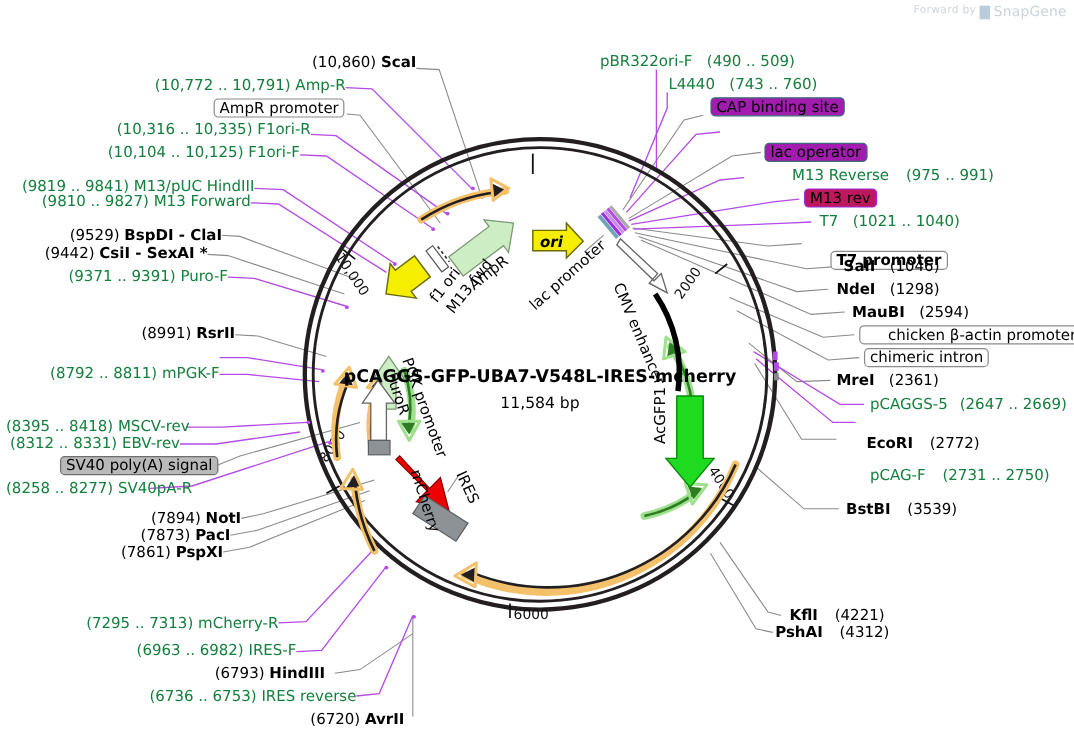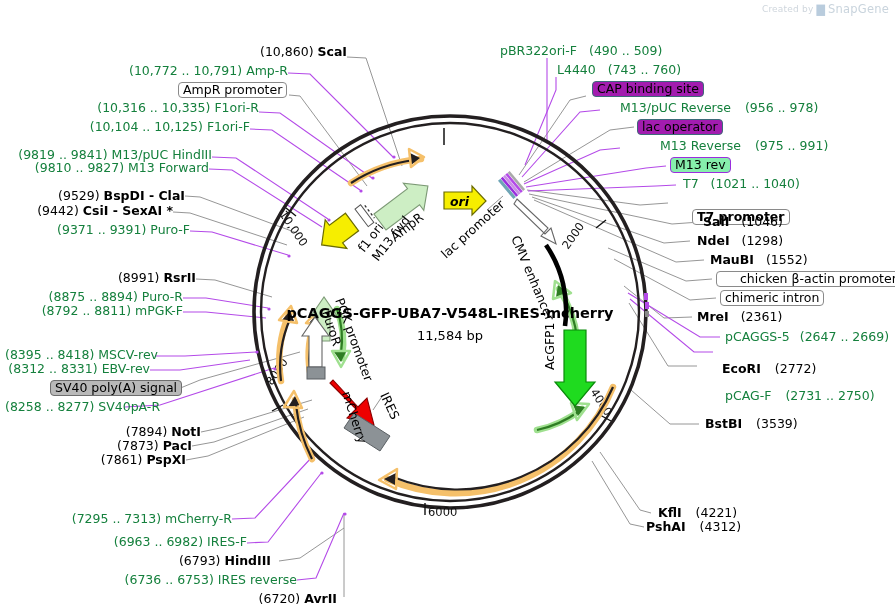--- a/index.html
+++ b/index.html
@@ -18,21 +18,21 @@
   .nm{font-weight:bold;}
   .prm .pos,.prm .nm{font-weight:normal;}
   .lbl.r{text-align:right;}
 
   .boxlbl{
     position:absolute;white-space:nowrap;font-size:12.5px;line-height:13px;
     border:1px solid #8a8a8a;border-radius:4px;padding:0px 4px 1px 4px;
     background:#ffffff;color:#000;
   }
   .boxlbl.teal{background:#a21caf;border-color:#3d6b79;}
-  .boxlbl.violet{background:#86efac;border-color:#9a2ede;}
+  .boxlbl.violet{background:#be185d;border-color:#9a2ede;}
   .boxlbl.gray{background:#b9b9b9;border-color:#6e6e6e;}
 
   #watermark{
     position:absolute;right:6px;top:2px;font-size:9px;color:#cfd6dd;
     letter-spacing:.2px;display:flex;align-items:center;gap:3px;
   }
   #watermark .wmlogo{color:#b9ccdd;font-size:11px;line-height:11px;}
   #watermark .wmname{color:#c9d4dd;font-size:11.5px;}
 
   .ringnum{fill:#111;font-size:11.5px;font-family:"DejaVu Sans","Liberation Sans",sans-serif;}
@@ -40,21 +40,21 @@
   .plasmid-name{font-size:14.5px;font-weight:bold;fill:#000;}
   .plasmid-bp{font-size:13px;fill:#000;}
   .oriTxt{font-size:12.5px;font-weight:bold;fill:#000;font-style:italic;}
 </style>
 </head>
 <body>
 
 <div id="stage">
 
   <div id="watermark">
-    <span>Created by</span>
+    <span>Forward by</span>
     <span class="wmlogo">▇</span>
     <span class="wmname">SnapGene</span>
   </div>
 
   <svg id="map" viewBox="0 0 895 616">
     <defs>
       <style>
         .ll{stroke:#8a8a8a;stroke-width:.9;fill:none;}
         .pl{stroke:#b44ae8;stroke-width:1.1;fill:none;}
         .bb{fill:none;stroke:#231f20;}
@@ -310,24 +310,20 @@
     <span class="nm">CsiI  - SexAI *</span>
   </div>
   <div class="lbl prm r" style="left:30px;top:223px;width:160px;">
     <span class="pos">(9371 .. 9391)</span>
     <span class="nm">Puro-F</span>
   </div>
   <div class="lbl enz r" style="left:60px;top:271px;width:136px;">
     <span class="pos">(8991)</span>
     <span class="nm">RsrII</span>
   </div>
-  <div class="lbl prm r" style="left:10px;top:290px;width:173px;">
-    <span class="pos">(8875 .. 8894)</span>
-    <span class="nm">Puro-R</span>
-  </div>
   <div class="lbl prm r" style="left:10px;top:304px;width:173px;">
     <span class="pos">(8792 .. 8811)</span>
     <span class="nm">mPGK-F</span>
   </div>
 
   <div class="lbl prm r" style="left:5px;top:348px;width:150px;">
     <span class="pos">(8395 .. 8418)</span>
     <span class="nm">MSCV-rev</span>
   </div>
   <div class="lbl prm r" style="left:5px;top:362px;width:145px;">
@@ -374,24 +370,20 @@
 
   <div class="lbl prm" style="left:500px;top:44px;">
     <span class="nm">pBR322ori-F</span>
     <span class="pos" style="margin-left:8px">(490 .. 509)</span>
   </div>
   <div class="lbl prm" style="left:557px;top:63px;">
     <span class="nm">L4440</span>
     <span class="pos" style="margin-left:8px">(743 .. 760)</span>
   </div>
   <div class="boxlbl teal" style="left:592px;top:81px;">CAP binding site</div>
-  <div class="lbl prm" style="left:620px;top:101px;">
-    <span class="nm">M13/pUC Reverse</span>
-    <span class="pos" style="margin-left:10px">(956 .. 978)</span>
-  </div>
   <div class="boxlbl teal" style="left:637px;top:119px;">lac operator</div>
   <div class="lbl prm" style="left:660px;top:139px;">
     <span class="nm">M13 Reverse</span>
     <span class="pos" style="margin-left:10px">(975 .. 991)</span>
   </div>
   <div class="boxlbl violet" style="left:670px;top:157px;">M13 rev</div>
   <div class="lbl prm" style="left:683px;top:177px;">
     <span class="nm">T7</span>
     <span class="pos" style="margin-left:8px">(1021 .. 1040)</span>
   </div>
@@ -399,21 +391,21 @@
   <div class="lbl enz" style="left:703px;top:215px;">
     <span class="nm">SalI</span>
     <span class="pos" style="margin-left:8px">(1046)</span>
   </div>
   <div class="lbl enz" style="left:697px;top:234px;">
     <span class="nm">NdeI</span>
     <span class="pos" style="margin-left:8px">(1298)</span>
   </div>
   <div class="lbl enz" style="left:710px;top:253px;">
     <span class="nm">MauBI</span>
-    <span class="pos" style="margin-left:8px">(1552)</span>
+    <span class="pos" style="margin-left:8px">(2594)</span>
   </div>
   <div class="boxlbl" style="left:716px;top:271px;padding-left:23px;">chicken β-actin promoter</div>
   <div class="boxlbl" style="left:720px;top:290px;">chimeric intron</div>
   <div class="lbl enz" style="left:697px;top:310px;">
     <span class="nm">MreI</span>
     <span class="pos" style="margin-left:8px">(2361)</span>
   </div>
   <div class="lbl prm" style="left:725px;top:330px;">
     <span class="nm">pCAGGS-5</span>
     <span class="pos" style="margin-left:6px">(2647 .. 2669)</span>

